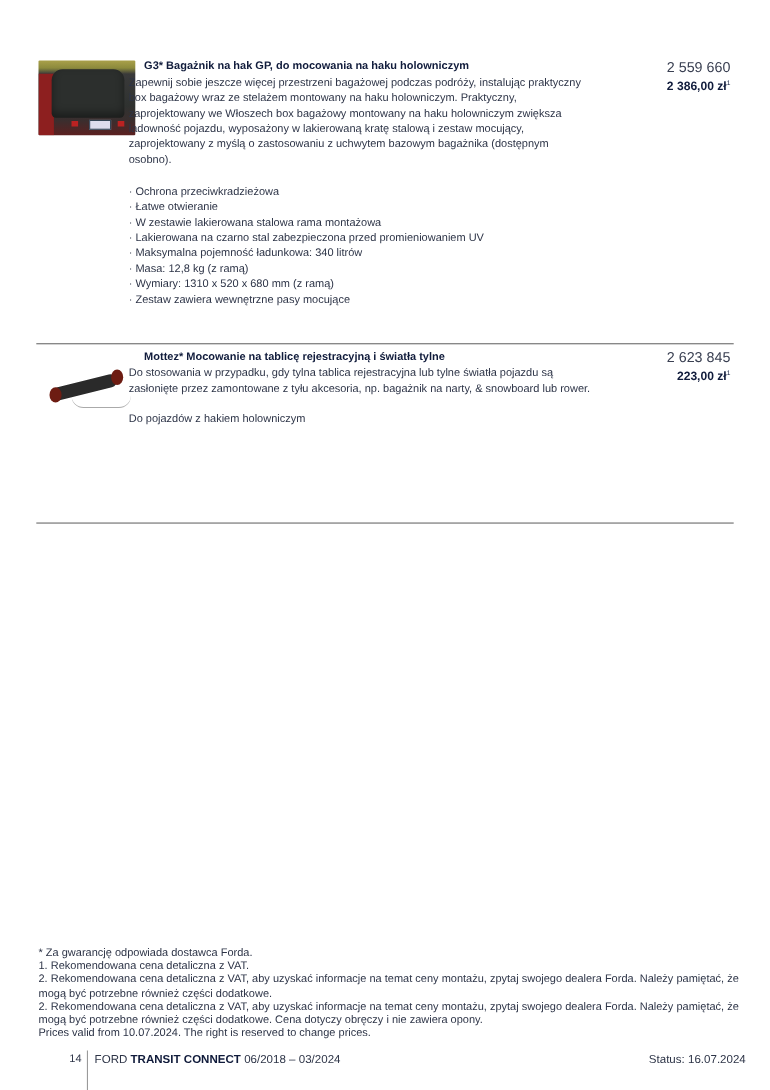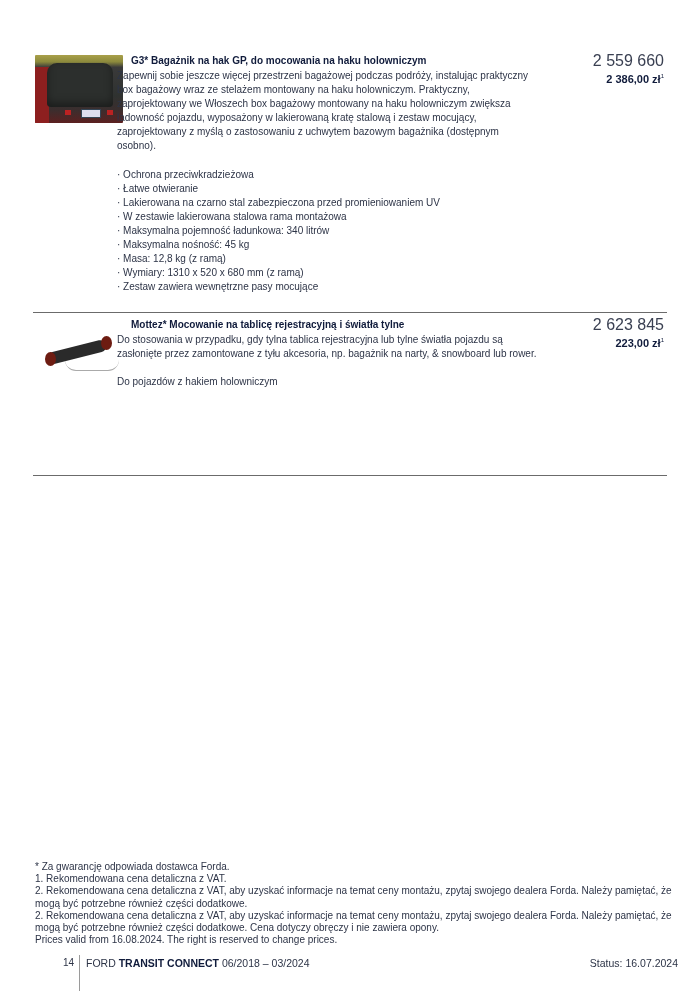--- a/index.html
+++ b/index.html
@@ -42,21 +42,21 @@
     .desc {
       position: absolute; left: 84px; top: 15px; width: 420px;
       font-size: 10px; line-height: 14.1px; color: #2d3447;
     }
     .desc p { margin: 0; }
     .desc ul { list-style: none; margin: 14px 0 0 0; padding: 0; }
     .desc li { margin: 0; }
     .desc li::before { content: "· "; }
     .desc .note { margin-top: 14px; }
     .code {
-      position: absolute; right: 3px; top: 0; font-size: 16px; color: #3a4052; line-height: 14px;
+      position: absolute; right: 3px; top: 0; font-size: 13px; color: #3a4052; line-height: 14px;
     }
     .price {
       position: absolute; right: 3px; top: 15px; font-size: 11px; font-weight: bold; color: #101b3b; line-height: 14px;
     }
     .price sup { font-size: 6px; font-weight: normal; vertical-align: super; }
     .divider {
       position: absolute; left: 33px; width: 634px; height: 1px; background: #6b6b6b;
     }
     .footnotes {
       position: absolute; left: 35px; top: 861px; width: 640px;
@@ -87,24 +87,23 @@
     <div class="plate"></div>
     <div class="light-l"></div>
     <div class="light-r"></div>
   </div>
   <div class="title">G3* Bagażnik na hak GP, do mocowania na haku holowniczym</div>
   <div class="desc">
     <p>Zapewnij sobie jeszcze więcej przestrzeni bagażowej podczas podróży, instalując praktyczny box bagażowy wraz ze stelażem montowany na haku holowniczym. Praktyczny, zaprojektowany we Włoszech box bagażowy montowany na haku holowniczym zwiększa ładowność pojazdu, wyposażony w lakierowaną kratę stalową i zestaw mocujący, zaprojektowany z myślą o zastosowaniu z uchwytem bazowym bagażnika (dostępnym osobno).</p>
     <ul>
       <li>Ochrona przeciwkradzieżowa</li>
       <li>Łatwe otwieranie</li>
+      <li>W zestawie lakierowana stalowa rama montażowa</li>
       <li>Lakierowana na czarno stal zabezpieczona przed promieniowaniem UV</li>
-      <li>W zestawie lakierowana stalowa rama montażowa</li>
       <li>Maksymalna pojemność ładunkowa: 340 litrów</li>
-      <li>Maksymalna nośność: 45 kg</li>
       <li>Masa: 12,8 kg (z ramą)</li>
       <li>Wymiary: 1310 x 520 x 680 mm (z ramą)</li>
       <li>Zestaw zawiera wewnętrzne pasy mocujące</li>
     </ul>
   </div>
   <div class="code">2 559 660</div>
   <div class="price"><span>2 386,00 zł</span><sup>1</sup></div>
 </div>
 
 <div class="divider" style="top:312px;"></div>
@@ -125,21 +124,21 @@
   <div class="price"><span>223,00 zł</span><sup>1</sup></div>
 </div>
 
 <div class="divider" style="top:475px;"></div>
 
 <div class="footnotes">
   <p>* Za gwarancję odpowiada dostawca Forda.</p>
   <p>1. Rekomendowana cena detaliczna z VAT.</p>
   <p>2. Rekomendowana cena detaliczna z VAT, aby uzyskać informacje na temat ceny montażu, zpytaj swojego dealera Forda. Należy pamiętać, że mogą być potrzebne również części dodatkowe.</p>
   <p>2. Rekomendowana cena detaliczna z VAT, aby uzyskać informacje na temat ceny montażu, zpytaj swojego dealera Forda. Należy pamiętać, że mogą być potrzebne również części dodatkowe. Cena dotyczy obręczy i nie zawiera opony.</p>
-  <p>Prices valid from 16.08.2024. The right is reserved to change prices.</p>
+  <p>Prices valid from 10.07.2024. The right is reserved to change prices.</p>
 </div>
 
 <div class="footer-page">14</div>
 <div class="footer-sep"></div>
 <div class="footer-title">
   <span>FORD</span>
   <b>TRANSIT CONNECT</b>
   <span>06/2018 – 03/2024</span>
 </div>
 <div class="footer-status">Status: 16.07.2024</div>

